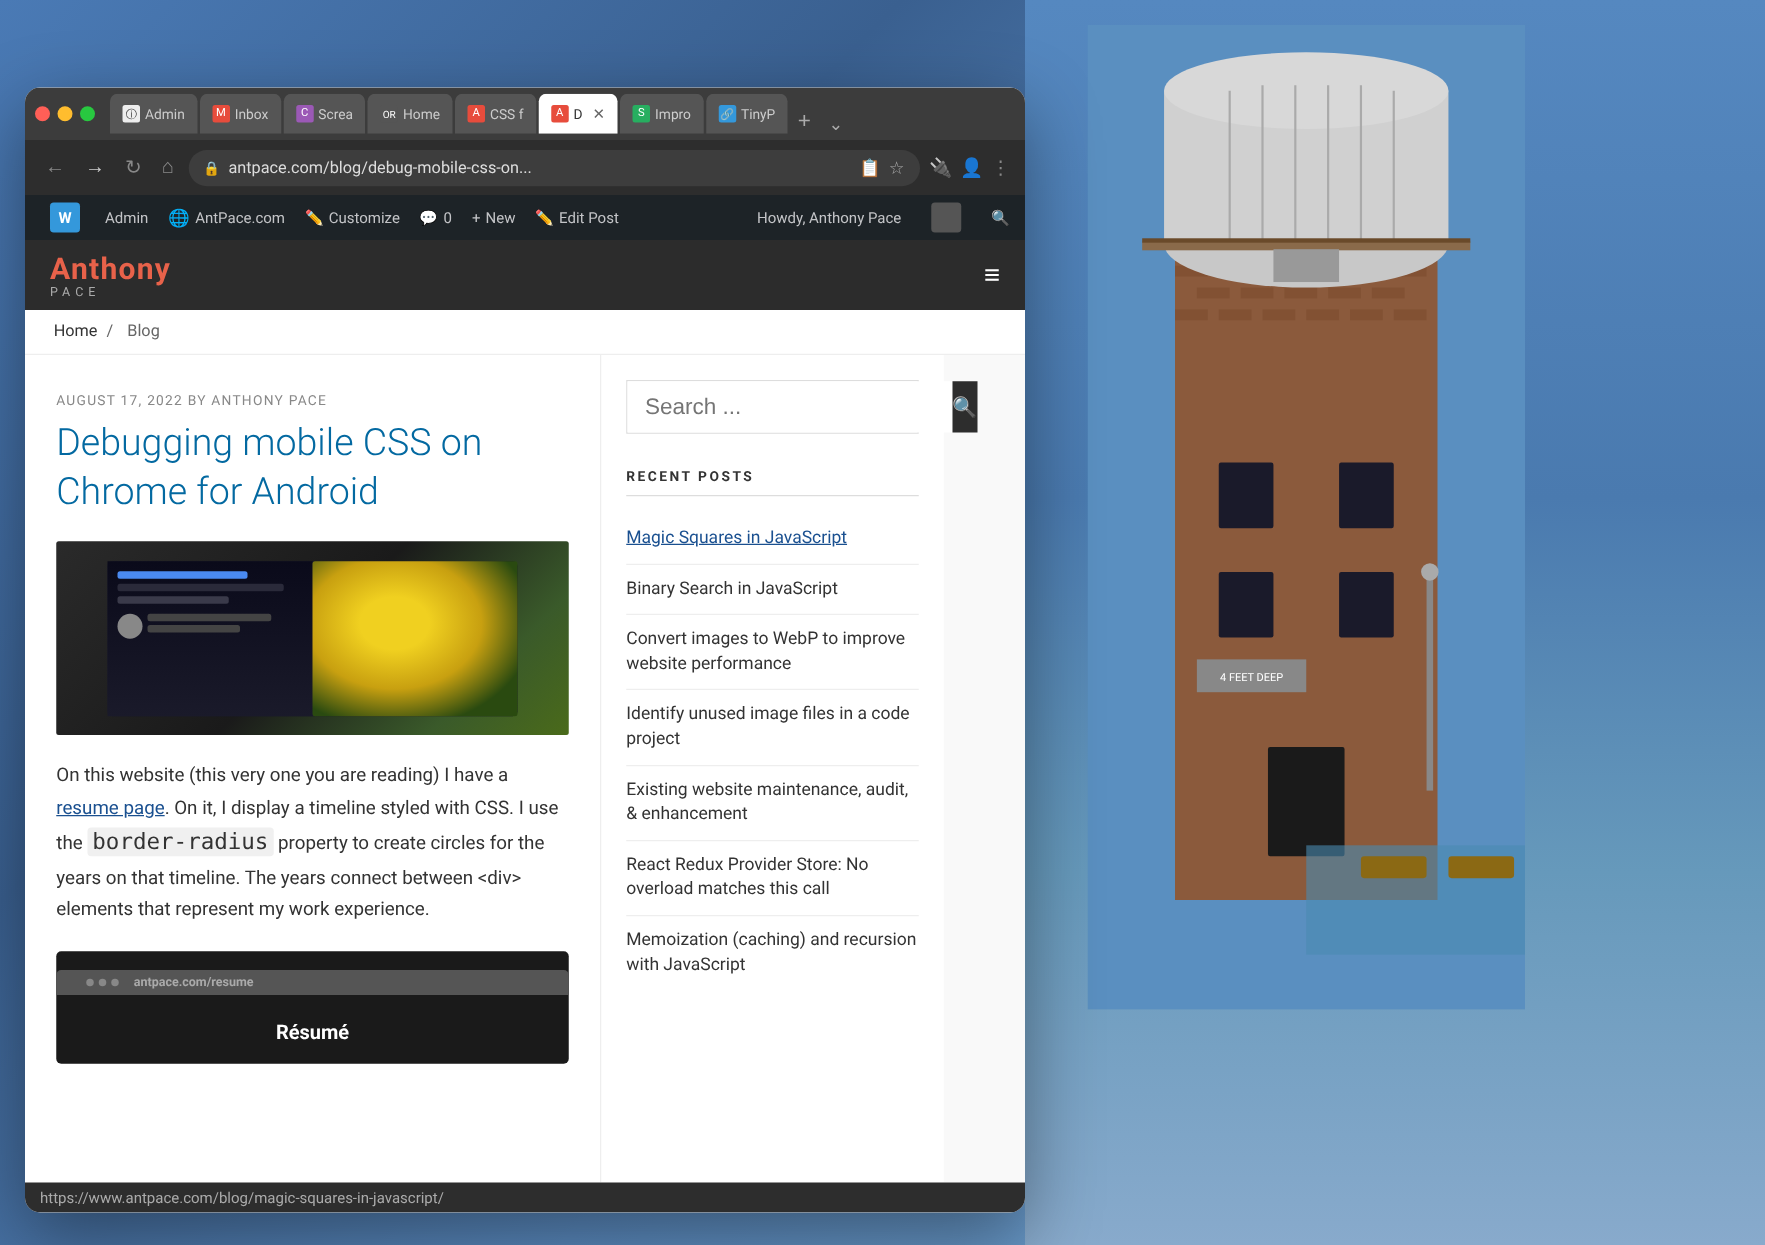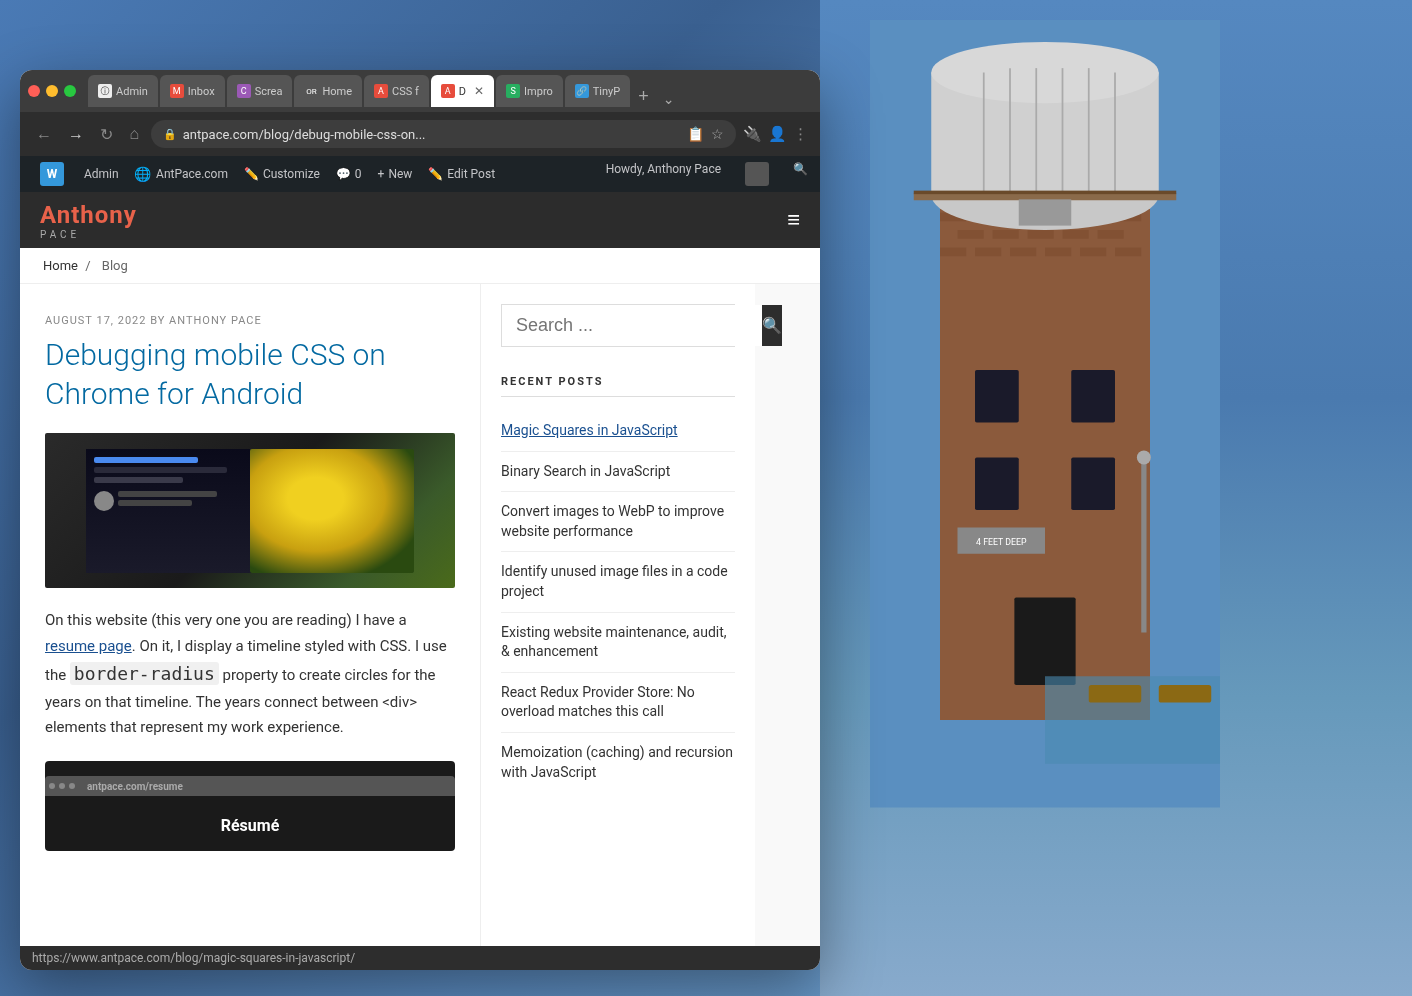--- a/index.html
+++ b/index.html
@@ -223,21 +223,21 @@
       align-items: center;
       justify-content: center;
       font-size: 12px;
       font-weight: bold;
       margin-right: 4px;
     }
 
     .wp-admin-right {
       margin-left: auto;
       display: flex;
-      align-items: flex-start;
+      align-items: center;
       color: #c3c4c7;
       font-size: 12px;
       gap: 24px;
     }
 
     
     .site-nav {
       background: #2c2c2c;
       height: 56px;
       display: flex;
@@ -411,21 +411,21 @@
       font-weight: bold;
     }
 
     .resume-preview-bar {
       background: #555;
       height: 20px;
       width: 100%;
       border-radius: 4px 4px 0 0;
       display: flex;
       align-items: center;
-      padding: 0 4px;
+      padding: 0 24px;
       gap: 4px;
     }
 
     .resume-dot { width: 6px; height: 6px; border-radius: 50%; background: #888; }
 
     
     .sidebar {
       width: 275px;
       padding: 20px;
       background: #fff;

